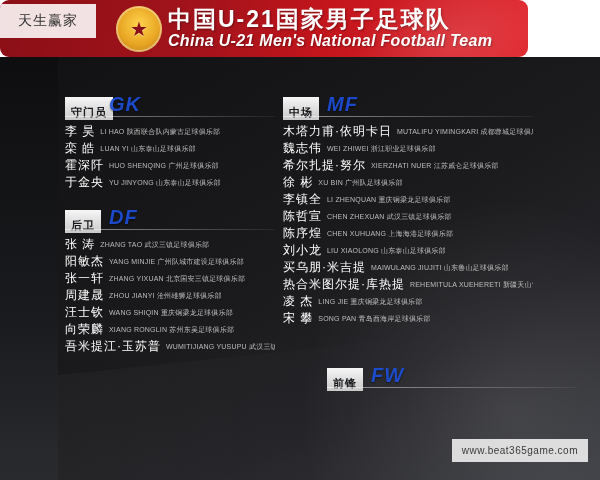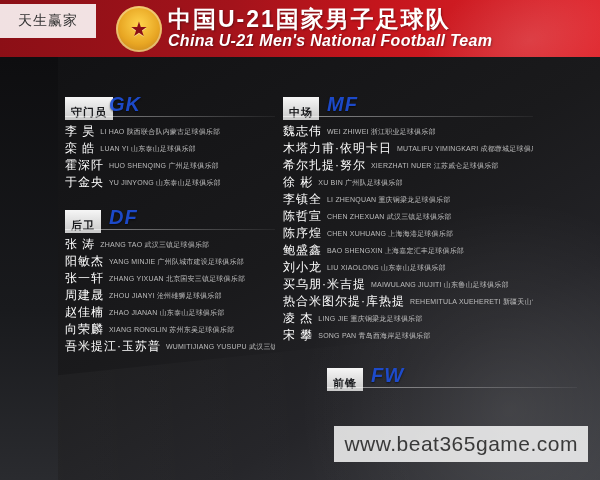--- a/index.html
+++ b/index.html
@@ -5,23 +5,24 @@
   html,body{margin:0;padding:0;}
   body{
     width:600px;height:480px;overflow:hidden;
     font-family:"Liberation Sans", sans-serif;
     background:#ffffff;
   }
   .page{position:relative;width:600px;height:480px;overflow:hidden;background:#fff;}
 
   
   .header{
-    position:absolute;left:0;top:0;width:600px;height:57px;
+    position:absolute;left:0;top:0;width:528px;height:57px;
     background:linear-gradient(100deg,#8b0f16 0%,#a3131b 38%,#c4151c 62%,#e0252c 100%);
     overflow:hidden;
+    border-radius:9px;
   }
   .header:after{
     content:"";position:absolute;right:-40px;top:-30px;width:220px;height:140px;
     background:radial-gradient(closest-side, rgba(255,255,255,0.14), rgba(255,255,255,0));
     transform:rotate(-18deg);
   }
   .watermark-tag{
     position:absolute;left:0;top:4px;width:96px;height:34px;
     background:rgba(255,255,255,0.88);
     display:flex;align-items:center;justify-content:center;
@@ -91,21 +92,21 @@
     display:flex;align-items:flex-start;gap:5px;
     height:17px;line-height:17px;white-space:nowrap;overflow:hidden;
   }
   .pname{color:#ffffff;font-size:12px;letter-spacing:1px;flex:0 0 auto;}
   .pmeta{color:#c8c8c8;font-size:7px;letter-spacing:.2px;opacity:.92;flex:0 1 auto;overflow:hidden;text-overflow:clip;}
 
   
   .site-watermark{
     position:absolute;right:12px;bottom:18px;
     background:rgba(255,255,255,.82);color:#3a3a3a;
-    font-size:21px;letter-spacing:.5px;padding:6px 10px;
+    font-size:10px;letter-spacing:.5px;padding:6px 10px;
   }
 </style>
 </head>
 <body>
 
 <div class="page">
 
   <div class="header">
     <div class="watermark-tag">天生赢家</div>
     <div class="crest">
@@ -161,74 +162,70 @@
         </div>
       <div class="prow">
           <span class="pname">张一轩</span>
           <span class="pmeta">ZHANG YIXUAN 北京国安三镇足球俱乐部</span>
         </div>
       <div class="prow">
           <span class="pname">周建晟</span>
           <span class="pmeta">ZHOU JIANYI 沧州雄狮足球俱乐部</span>
         </div>
       <div class="prow">
-          <span class="pname">赵佳楠</span>
-          <span class="pmeta">ZHAO JIANAN 山东泰山足球俱乐部</span>
+          <span class="pname">汪士钦</span>
+          <span class="pmeta">WANG SHIQIN 重庆铜梁龙足球俱乐部</span>
         </div>
       <div class="prow">
           <span class="pname">向荣麟</span>
           <span class="pmeta">XIANG RONGLIN 苏州东吴足球俱乐部</span>
         </div>
       <div class="prow">
           <span class="pname">吾米提江·玉苏普</span>
           <span class="pmeta">WUMITIJIANG YUSUPU 武汉三镇足球俱乐部</span>
         </div>
     </div>
   </div>
 
   <div class="sec" style="left:283px;top:95px;width:250px;">
     <div class="sec-head">
       <span class="zh">中场</span>
       <span class="en">MF</span>
       <span class="rule"></span>
     </div>
     <div class="players">
       <div class="prow">
+          <span class="pname">木塔力甫·依明卡日</span>
+          <span class="pmeta">MUTALIFU YIMINGKARI 成都蓉城足球俱乐部</span>
+        </div>
+      <div class="prow">
           <span class="pname">魏志伟</span>
           <span class="pmeta">WEI ZHIWEI 浙江职业足球俱乐部</span>
         </div>
       <div class="prow">
-          <span class="pname">木塔力甫·依明卡日</span>
-          <span class="pmeta">MUTALIFU YIMINGKARI 成都蓉城足球俱乐部</span>
-        </div>
-      <div class="prow">
           <span class="pname">希尔扎提·努尔</span>
           <span class="pmeta">XIERZHATI NUER 江苏戚仑足球俱乐部</span>
         </div>
       <div class="prow">
           <span class="pname">徐  彬</span>
           <span class="pmeta">XU BIN 广州队足球俱乐部</span>
         </div>
       <div class="prow">
           <span class="pname">李镇全</span>
           <span class="pmeta">LI ZHENQUAN 重庆铜梁龙足球俱乐部</span>
         </div>
       <div class="prow">
           <span class="pname">陈哲宣</span>
           <span class="pmeta">CHEN ZHEXUAN 武汉三镇足球俱乐部</span>
         </div>
       <div class="prow">
           <span class="pname">陈序煌</span>
           <span class="pmeta">CHEN XUHUANG 上海海港足球俱乐部</span>
         </div>
       <div class="prow">
-          <span class="pname">鲍盛鑫</span>
-          <span class="pmeta">BAO SHENGXIN 上海嘉定汇丰足球俱乐部</span>
-        </div>
-      <div class="prow">
           <span class="pname">刘小龙</span>
           <span class="pmeta">LIU XIAOLONG 山东泰山足球俱乐部</span>
         </div>
       <div class="prow">
           <span class="pname">买乌朋·米吉提</span>
           <span class="pmeta">MAIWULANG JIUJITI 山东鲁山足球俱乐部</span>
         </div>
       <div class="prow">
           <span class="pname">热合米图尔提·库热提</span>
           <span class="pmeta">REHEMITULA XUEHERETI 新疆天山雪豹足球俱乐部</span>

